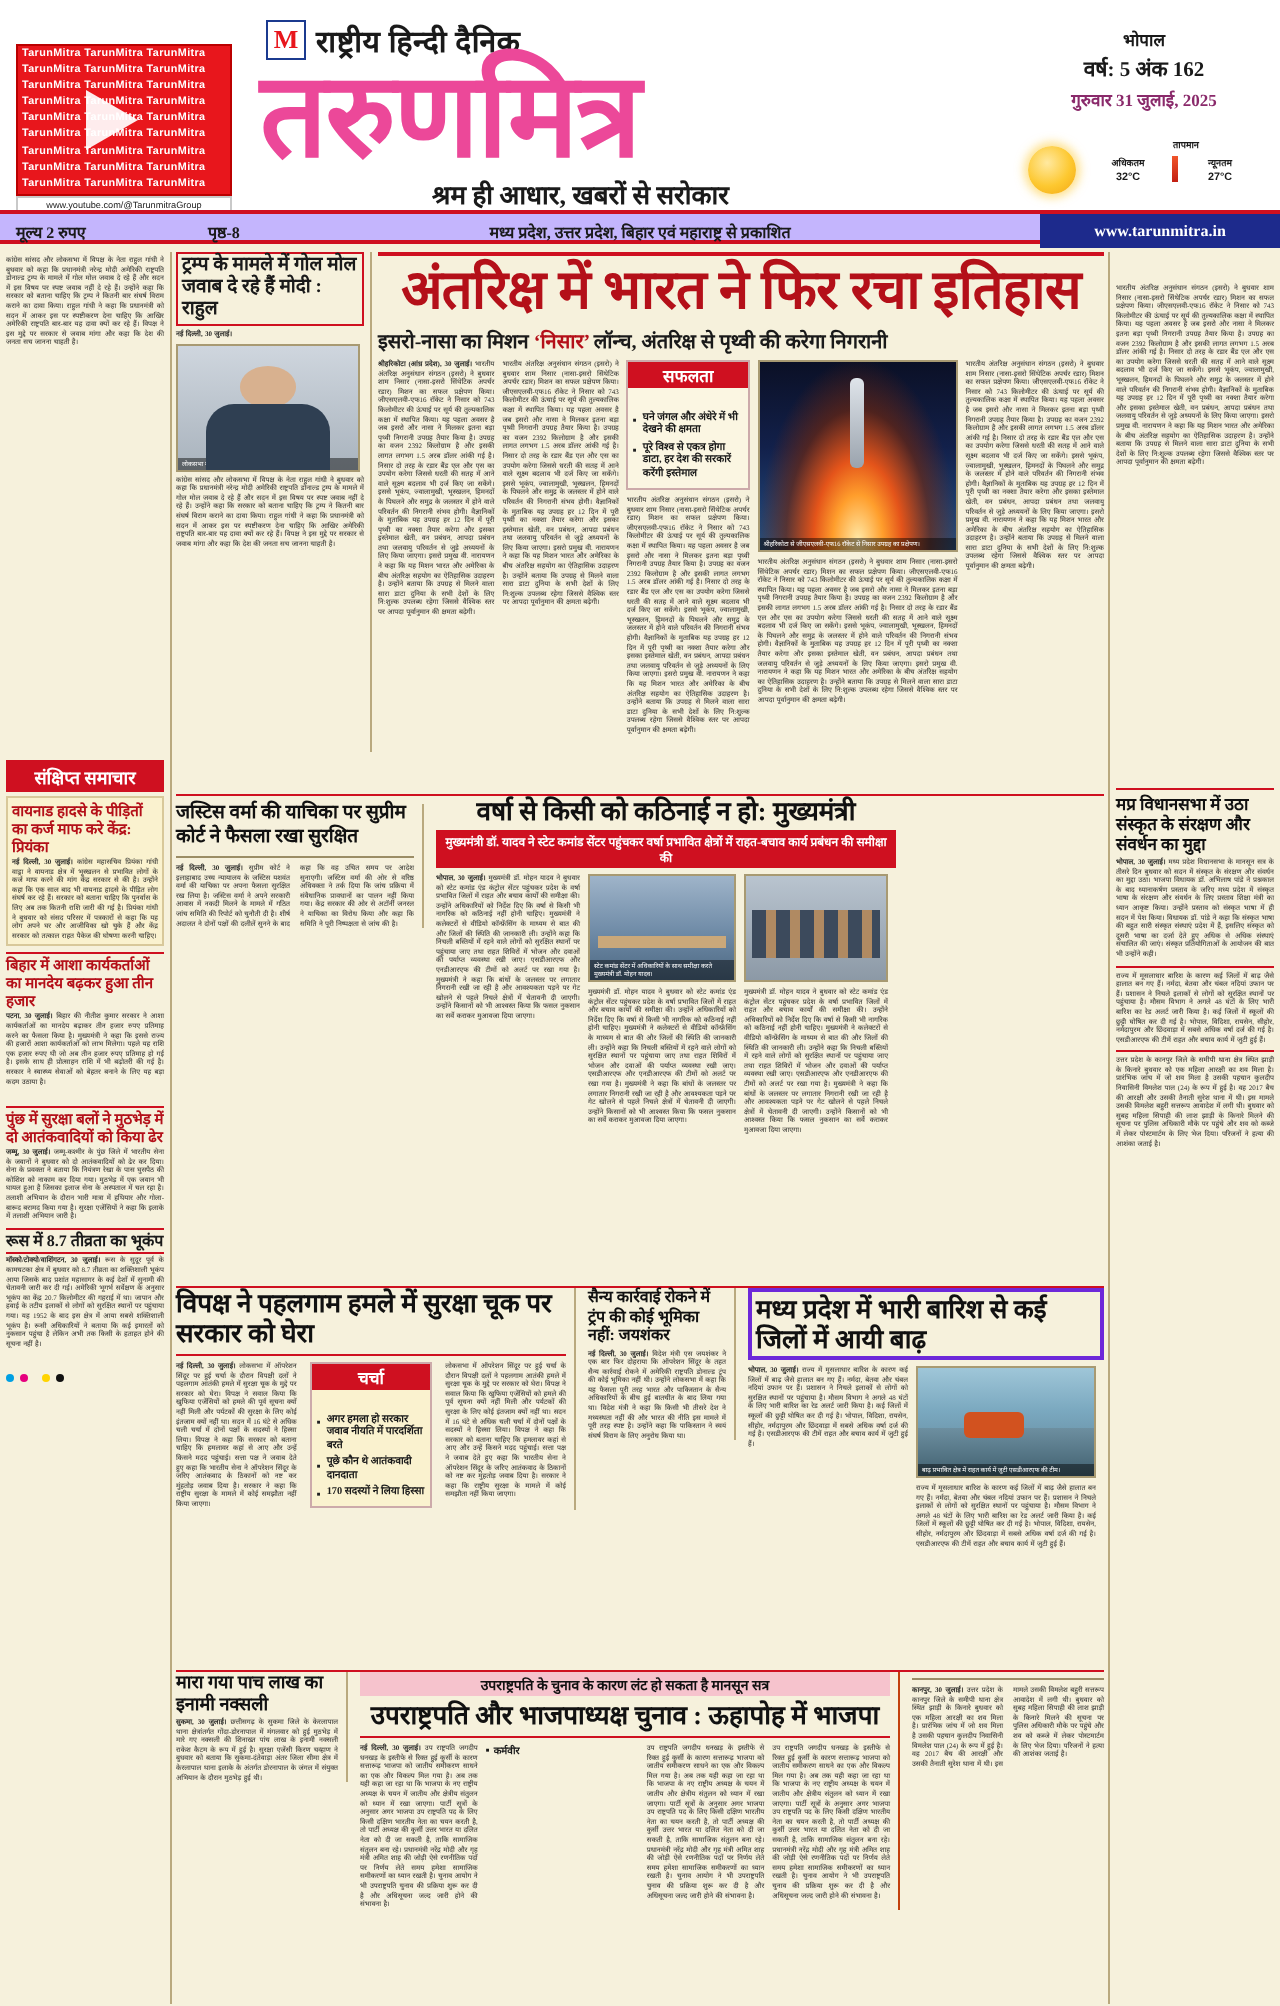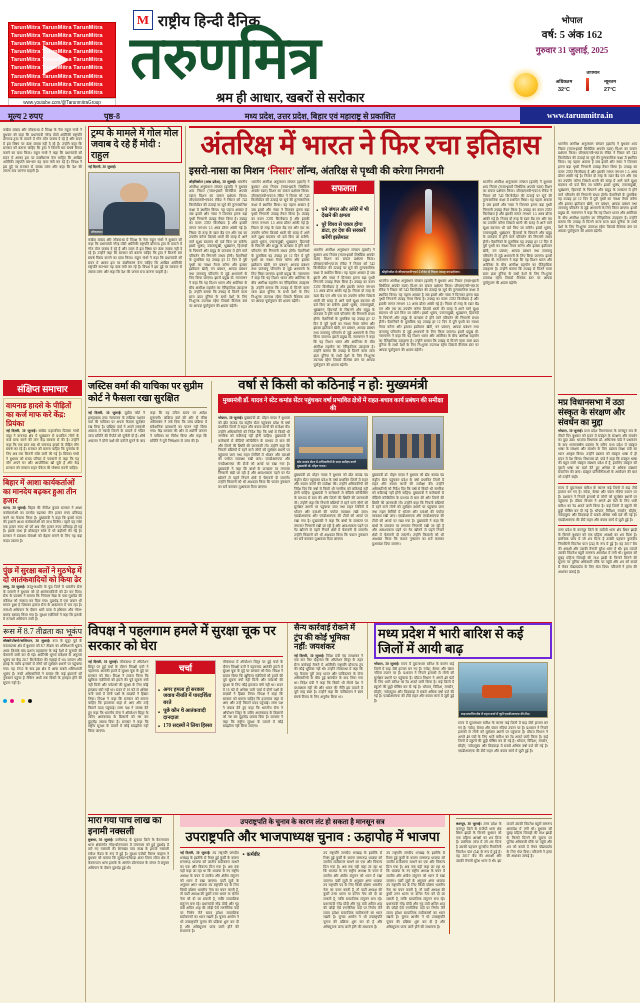--- a/index.html
+++ b/index.html
@@ -38,21 +38,21 @@
     font-size:13px; text-align:center; line-height:17px;
     font-family:"Liberation Serif", serif;
   }
   .tag-top {
     position:absolute; left:158px; top:10px; font-size:15px; font-weight:bold;
     font-family:"Liberation Serif", serif; letter-spacing:.3px;
   }
   .nameplate {
     position:absolute; left:130px; top:28px; width:360px; height:60px;
     font-family:"Liberation Serif", serif; font-weight:bold;
-    font-size:59px; line-height:60px; letter-spacing:-1px; color:#14532d;
+    font-size:59px; line-height:60px; letter-spacing:-1px; color:#ec4899;
     white-space:nowrap;
   }
   .tag-bottom {
     position:absolute; left:216px; top:88px; font-size:13px; font-weight:bold;
     font-family:"Liberation Serif", serif; color:#1a1a1a;
   }
   .edition { position:absolute; right:8px; top:14px; width:120px; text-align:center; }
   .ed-city { font-size:8.5px; font-weight:bold; font-family:"Liberation Serif", serif; }
   .ed-issue { font-size:10.5px; font-weight:bold; font-family:"Liberation Serif", serif; margin-top:2px; }
   .ed-date { font-size:8.5px; font-weight:bold; color:#8a2a6b; margin-top:3px; font-family:"Liberation Serif", serif;}
@@ -260,30 +260,30 @@
       </div>
 
       <div style="margin-top:3px">
         <div class="hl-red" style="font-family:'Liberation Serif',serif;font-weight:bold;font-size:7.5px;line-height:9px;border-top:1px solid #cf1020;padding-top:1px">बिहार में आशा कार्यकर्ताओं का मानदेय बढ़कर हुआ तीन हजार</div>
         <div class="txt" style="margin-top:1px">
           <span class="dline">पटना, 30 जुलाई।</span>
           <span>बिहार की नीतीश कुमार सरकार ने आशा कार्यकर्ताओं का मानदेय बढ़ाकर तीन हजार रुपए प्रतिमाह करने का फैसला किया है। मुख्यमंत्री ने कहा कि इससे राज्य की हजारों आशा कार्यकर्ताओं को लाभ मिलेगा। पहले यह राशि एक हजार रुपए थी जो अब तीन हजार रुपए प्रतिमाह हो गई है। इसके साथ ही प्रोत्साहन राशि में भी बढ़ोतरी की गई है। सरकार ने स्वास्थ्य सेवाओं को बेहतर बनाने के लिए यह बड़ा कदम उठाया है।</span>
         </div>
       </div>
 
-      <div style="margin-top:21px">
+      <div style="margin-top:10px">
         <div class="hl-red" style="font-family:'Liberation Serif',serif;font-weight:bold;font-size:7.5px;line-height:9px;border-top:1px solid #cf1020;padding-top:1px">पुंछ में सुरक्षा बलों ने मुठभेड़ में दो आतंकवादियों को किया ढेर</div>
         <div class="txt" style="margin-top:1px">
           <span class="dline">जम्मू, 30 जुलाई।</span>
           <span>जम्मू-कश्मीर के पुंछ जिले में भारतीय सेना के जवानों ने बुधवार को दो आतंकवादियों को ढेर कर दिया। सेना के प्रवक्ता ने बताया कि नियंत्रण रेखा के पास घुसपैठ की कोशिश को नाकाम कर दिया गया। मुठभेड़ में एक जवान भी घायल हुआ है जिसका इलाज सेना के अस्पताल में चल रहा है। तलाशी अभियान के दौरान भारी मात्रा में हथियार और गोला-बारूद बरामद किया गया है। सुरक्षा एजेंसियों ने कहा कि इलाके में तलाशी अभियान जारी है।</span>
         </div>
       </div>
 
       <div style="margin-top:3px">
-        <div style="font-family:'Liberation Serif',serif;font-weight:normal;font-size:8px;line-height:9.5px;border-top:1px solid #cf1020;border-bottom:1px solid #cf1020;padding:1px 0;text-align:right">रूस में 8.7 तीव्रता का भूकंप</div>
+        <div style="font-family:'Liberation Serif',serif;font-weight:bold;font-size:8px;line-height:9.5px;border-top:1px solid #cf1020;border-bottom:1px solid #cf1020;padding:1px 0;text-align:left">रूस में 8.7 तीव्रता का भूकंप</div>
         <div class="txt" style="margin-top:1px">
           <span class="dline">मॉस्को/टोक्यो/वाशिंगटन, 30 जुलाई।</span>
           <span>रूस के सुदूर पूर्व के कामचटका क्षेत्र में बुधवार को 8.7 तीव्रता का शक्तिशाली भूकंप आया जिसके बाद प्रशांत महासागर के कई देशों में सुनामी की चेतावनी जारी कर दी गई। अमेरिकी भूगर्भ सर्वेक्षण के अनुसार भूकंप का केंद्र 20.7 किलोमीटर की गहराई में था। जापान और हवाई के तटीय इलाकों से लोगों को सुरक्षित स्थानों पर पहुंचाया गया। यह 1952 के बाद इस क्षेत्र में आया सबसे शक्तिशाली भूकंप है। रूसी अधिकारियों ने बताया कि कई इमारतों को नुकसान पहुंचा है लेकिन अभी तक किसी के हताहत होने की सूचना नहीं है।</span>
         </div>
       </div>
 
       <div class="dots">
         <span style="background:#00a0e3"></span><span style="background:#e6007e"></span>
         <span style="background:#ffd400"></span><span style="background:#111"></span>
       </div>
@@ -335,21 +335,21 @@
               <div class="ph ph-rocket" style="width:100px;height:96px">
                 <div class="cap">श्रीहरिकोटा से जीएसएलवी-एफ16 रॉकेट से निसार उपग्रह का प्रक्षेपण।</div>
               </div>
               <div class="txt" style="margin-top:3px">भारतीय अंतरिक्ष अनुसंधान संगठन (इसरो) ने बुधवार शाम निसार (नासा-इसरो सिंथेटिक अपर्चर रडार) मिशन का सफल प्रक्षेपण किया। जीएसएलवी-एफ16 रॉकेट ने निसार को 743 किलोमीटर की ऊंचाई पर सूर्य की तुल्यकालिक कक्षा में स्थापित किया। यह पहला अवसर है जब इसरो और नासा ने मिलकर इतना बड़ा पृथ्वी निगरानी उपग्रह तैयार किया है। उपग्रह का वजन 2392 किलोग्राम है और इसकी लागत लगभग 1.5 अरब डॉलर आंकी गई है। निसार दो तरह के रडार बैंड एल और एस का उपयोग करेगा जिससे धरती की सतह में आने वाले सूक्ष्म बदलाव भी दर्ज किए जा सकेंगे। इससे भूकंप, ज्वालामुखी, भूस्खलन, हिमनदों के पिघलने और समुद्र के जलस्तर में होने वाले परिवर्तन की निगरानी संभव होगी। वैज्ञानिकों के मुताबिक यह उपग्रह हर 12 दिन में पूरी पृथ्वी का नक्शा तैयार करेगा और इसका इस्तेमाल खेती, वन प्रबंधन, आपदा प्रबंधन तथा जलवायु परिवर्तन से जुड़े अध्ययनों के लिए किया जाएगा। इसरो प्रमुख वी. नारायणन ने कहा कि यह मिशन भारत और अमेरिका के बीच अंतरिक्ष सहयोग का ऐतिहासिक उदाहरण है। उन्होंने बताया कि उपग्रह से मिलने वाला सारा डाटा दुनिया के सभी देशों के लिए नि:शुल्क उपलब्ध रहेगा जिससे वैश्विक स्तर पर आपदा पूर्वानुमान की क्षमता बढ़ेगी।</div>
             </div>
             <div style="width:88px" class="txt">भारतीय अंतरिक्ष अनुसंधान संगठन (इसरो) ने बुधवार शाम निसार (नासा-इसरो सिंथेटिक अपर्चर रडार) मिशन का सफल प्रक्षेपण किया। जीएसएलवी-एफ16 रॉकेट ने निसार को 743 किलोमीटर की ऊंचाई पर सूर्य की तुल्यकालिक कक्षा में स्थापित किया। यह पहला अवसर है जब इसरो और नासा ने मिलकर इतना बड़ा पृथ्वी निगरानी उपग्रह तैयार किया है। उपग्रह का वजन 2392 किलोग्राम है और इसकी लागत लगभग 1.5 अरब डॉलर आंकी गई है। निसार दो तरह के रडार बैंड एल और एस का उपयोग करेगा जिससे धरती की सतह में आने वाले सूक्ष्म बदलाव भी दर्ज किए जा सकेंगे। इससे भूकंप, ज्वालामुखी, भूस्खलन, हिमनदों के पिघलने और समुद्र के जलस्तर में होने वाले परिवर्तन की निगरानी संभव होगी। वैज्ञानिकों के मुताबिक यह उपग्रह हर 12 दिन में पूरी पृथ्वी का नक्शा तैयार करेगा और इसका इस्तेमाल खेती, वन प्रबंधन, आपदा प्रबंधन तथा जलवायु परिवर्तन से जुड़े अध्ययनों के लिए किया जाएगा। इसरो प्रमुख वी. नारायणन ने कहा कि यह मिशन भारत और अमेरिका के बीच अंतरिक्ष सहयोग का ऐतिहासिक उदाहरण है। उन्होंने बताया कि उपग्रह से मिलने वाला सारा डाटा दुनिया के सभी देशों के लिए नि:शुल्क उपलब्ध रहेगा जिससे वैश्विक स्तर पर आपदा पूर्वानुमान की क्षमता बढ़ेगी।</div>
           </div>
         </div>
       </div>
 
-      <div style="position:relative; margin-top:0; height:244px; border-top:1.5px solid #cf1020; padding-top:3px">
+      <div style="position:relative; margin-top:21px; height:244px; border-top:1.5px solid #cf1020; padding-top:3px">
 
         <div style="position:absolute; left:0; top:4px; width:124px; border-right:1px solid #b9a97e; padding-right:4px">
           <h2 class="sub">जस्टिस वर्मा की याचिका पर सुप्रीम कोर्ट ने फैसला रखा सुरक्षित</h2>
           <div class="rule-thin"></div>
           <div class="txt cols2">
             <span class="dline">नई दिल्ली, 30 जुलाई।</span>
             <span>सुप्रीम कोर्ट ने इलाहाबाद उच्च न्यायालय के जस्टिस यशवंत वर्मा की याचिका पर अपना फैसला सुरक्षित रख लिया है। जस्टिस वर्मा ने अपने सरकारी आवास में नकदी मिलने के मामले में गठित जांच समिति की रिपोर्ट को चुनौती दी है। शीर्ष अदालत ने दोनों पक्षों की दलीलें सुनने के बाद कहा कि वह उचित समय पर आदेश सुनाएगी। जस्टिस वर्मा की ओर से वरिष्ठ अधिवक्ता ने तर्क दिया कि जांच प्रक्रिया में संवैधानिक प्रावधानों का पालन नहीं किया गया। केंद्र सरकार की ओर से अटॉर्नी जनरल ने याचिका का विरोध किया और कहा कि समिति ने पूरी निष्पक्षता से जांच की है।</span>
           </div>
         </div>
 

